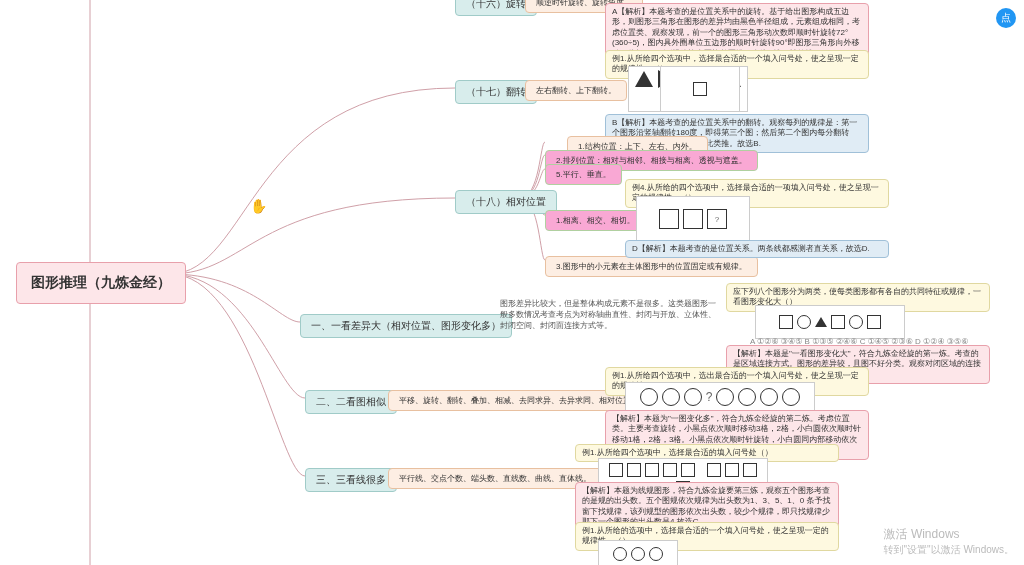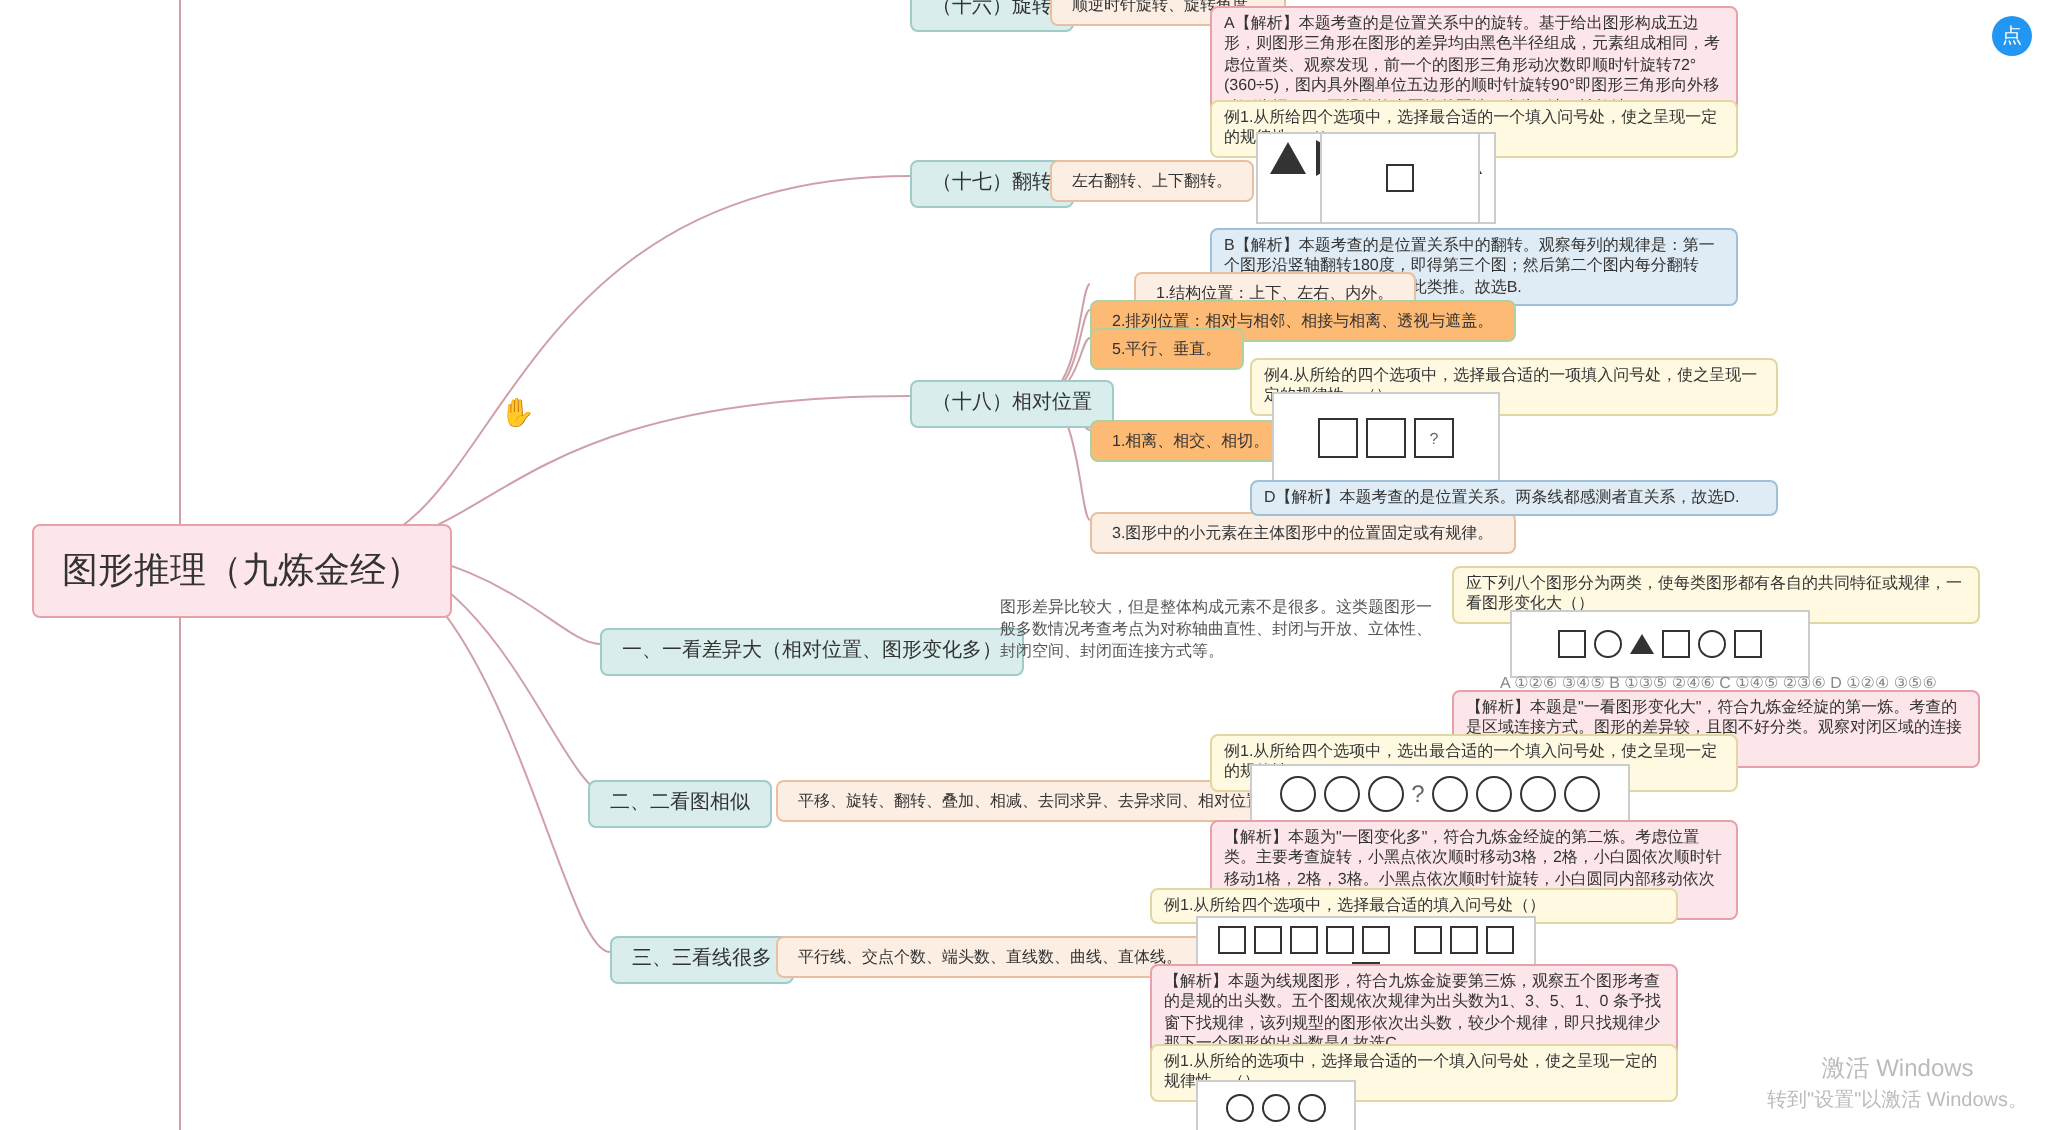--- a/index.html
+++ b/index.html
@@ -1,31 +1,31 @@
 <!DOCTYPE html>
 <html><head>
 <meta charset="utf-8">
 <style>
   html,body{margin:0;padding:0;font-family:"Microsoft YaHei",sans-serif;font-size:10px;background:#fff;overflow:hidden;width:1024px;height:565px;position:relative}
   .node{position:absolute;padding:4px 10px;border-radius:4px;white-space:nowrap;line-height:1.4}
-  .root{background:#fde6e9;border:1px solid #e8a0ab;font-size:18px;font-weight:normal;color:#333;padding:10px 14px}
+  .root{background:#fde6e9;border:1px solid #e8a0ab;font-size:14px;font-weight:bold;color:#333;padding:10px 14px}
   .main{background:#d8edec;border:1px solid #a0cbc8;color:#333}
   .sub{background:#fdeee3;border:1px solid #e8c0a0;color:#333;font-size:9px}
-  .sub2{background:#fdba74;border:1px solid #b0d0a0;color:#333;font-size:9px}
+  .sub2{background:#f9a8d4;border:1px solid #b0d0a0;color:#333;font-size:9px}
   .note{background:#fde6e9;border:1px solid #e8a0ab;color:#333;font-size:8px;max-width:250px;white-space:normal;line-height:1.3;padding:3px 6px}
   .note-y{background:#fef9e0;border:1px solid #e0d8a0}
   .note-b{background:#e0ecf5;border:1px solid #a0c0d8}
   .tiny{font-size:8px}
   .img-box{position:absolute;border:1px solid #ccc;background:#fff;font-size:8px;color:#666;display:flex;align-items:center;justify-content:center;flex-wrap:wrap;gap:4px;padding:4px}
   .shape{width:18px;height:18px;border:1px solid #333;display:inline-block}
   .tri{width:0;height:0;border-left:9px solid transparent;border-right:9px solid transparent;border-bottom:16px solid #333;display:inline-block}
   .circ{width:16px;height:16px;border:1px solid #333;border-radius:50%;display:inline-block;position:relative}
   svg.lines{position:absolute;left:0;top:0;width:1024px;height:565px;pointer-events:none}
   svg.lines path{stroke:#d0a0a8;stroke-width:1;fill:none}
-  .watermark{position:absolute;right:10px;bottom:8px;color:#bbb;font-size:12px;text-align:center}
+  .watermark{position:absolute;right:10px;bottom:8px;color:#bbb;font-size:12px;text-align:left}
   .cursor{position:absolute;font-size:14px;color:#555}
   .fab{position:absolute;right:8px;top:8px;width:20px;height:20px;border-radius:50%;background:#2196f3;color:#fff;font-size:10px;display:flex;align-items:center;justify-content:center}
 </style>
 </head>
 <body>
 
 <svg class="lines">
   <path d="M90 0 L90 565"></path>
   <path d="M170 274 C250 274 250 88 455 88"></path>
   <path d="M170 274 C250 274 250 198 455 198"></path>
@@ -82,21 +82,21 @@
   <span class="shape" style="width:12px;height:12px"></span>
     <span class="circ" style="width:12px;height:12px"></span>
   <span class="tri" style="border-left-width:6px;border-right-width:6px;border-bottom-width:10px"></span>
   <span class="shape" style="width:12px;height:12px"></span>
     <span class="circ" style="width:12px;height:12px"></span>
   <span class="shape" style="width:12px;height:12px"></span>
 </div>
 <div class="node tiny" style="left:740px;top:332px;color:#888">A ①②⑥ ③④⑤    B ①③⑤ ②④⑥    C ①④⑤ ②③⑥    D ①②④ ③⑤⑥</div>
 <div class="node note" style="left:726px;top:345px;width:262px">【解析】本题是"一看图形变化大"，符合九炼金经旋的第一炼。考查的是区域连接方式。图形的差异较，且图不好分类。观察对闭区域的连接方式为，②④⑥均属内点连接，故选A.</div>
 
-<div class="node main" style="left:294px;top:390px">二、二看图相似</div>
+<div class="node main" style="left:305px;top:390px">二、二看图相似</div>
 <div class="node sub tiny" style="left:388px;top:390px">平移、旋转、翻转、叠加、相减、去同求异、去异求同、相对位置。</div>
 <div class="node note note-y" style="left:605px;top:367px;width:382px">例1.从所给四个选项中，选出最合适的一个填入问号处，使之呈现一定的规律性。（）</div>
 <div class="img-box" style="left:625px;top:382px;width:180px;height:20px">
   <span class="circ"></span>
     <span class="circ"></span>
     <span class="circ"></span>
   <span style="font-size:12px">?</span>
   <span class="circ"></span>
     <span class="circ"></span>
     <span class="circ"></span>

